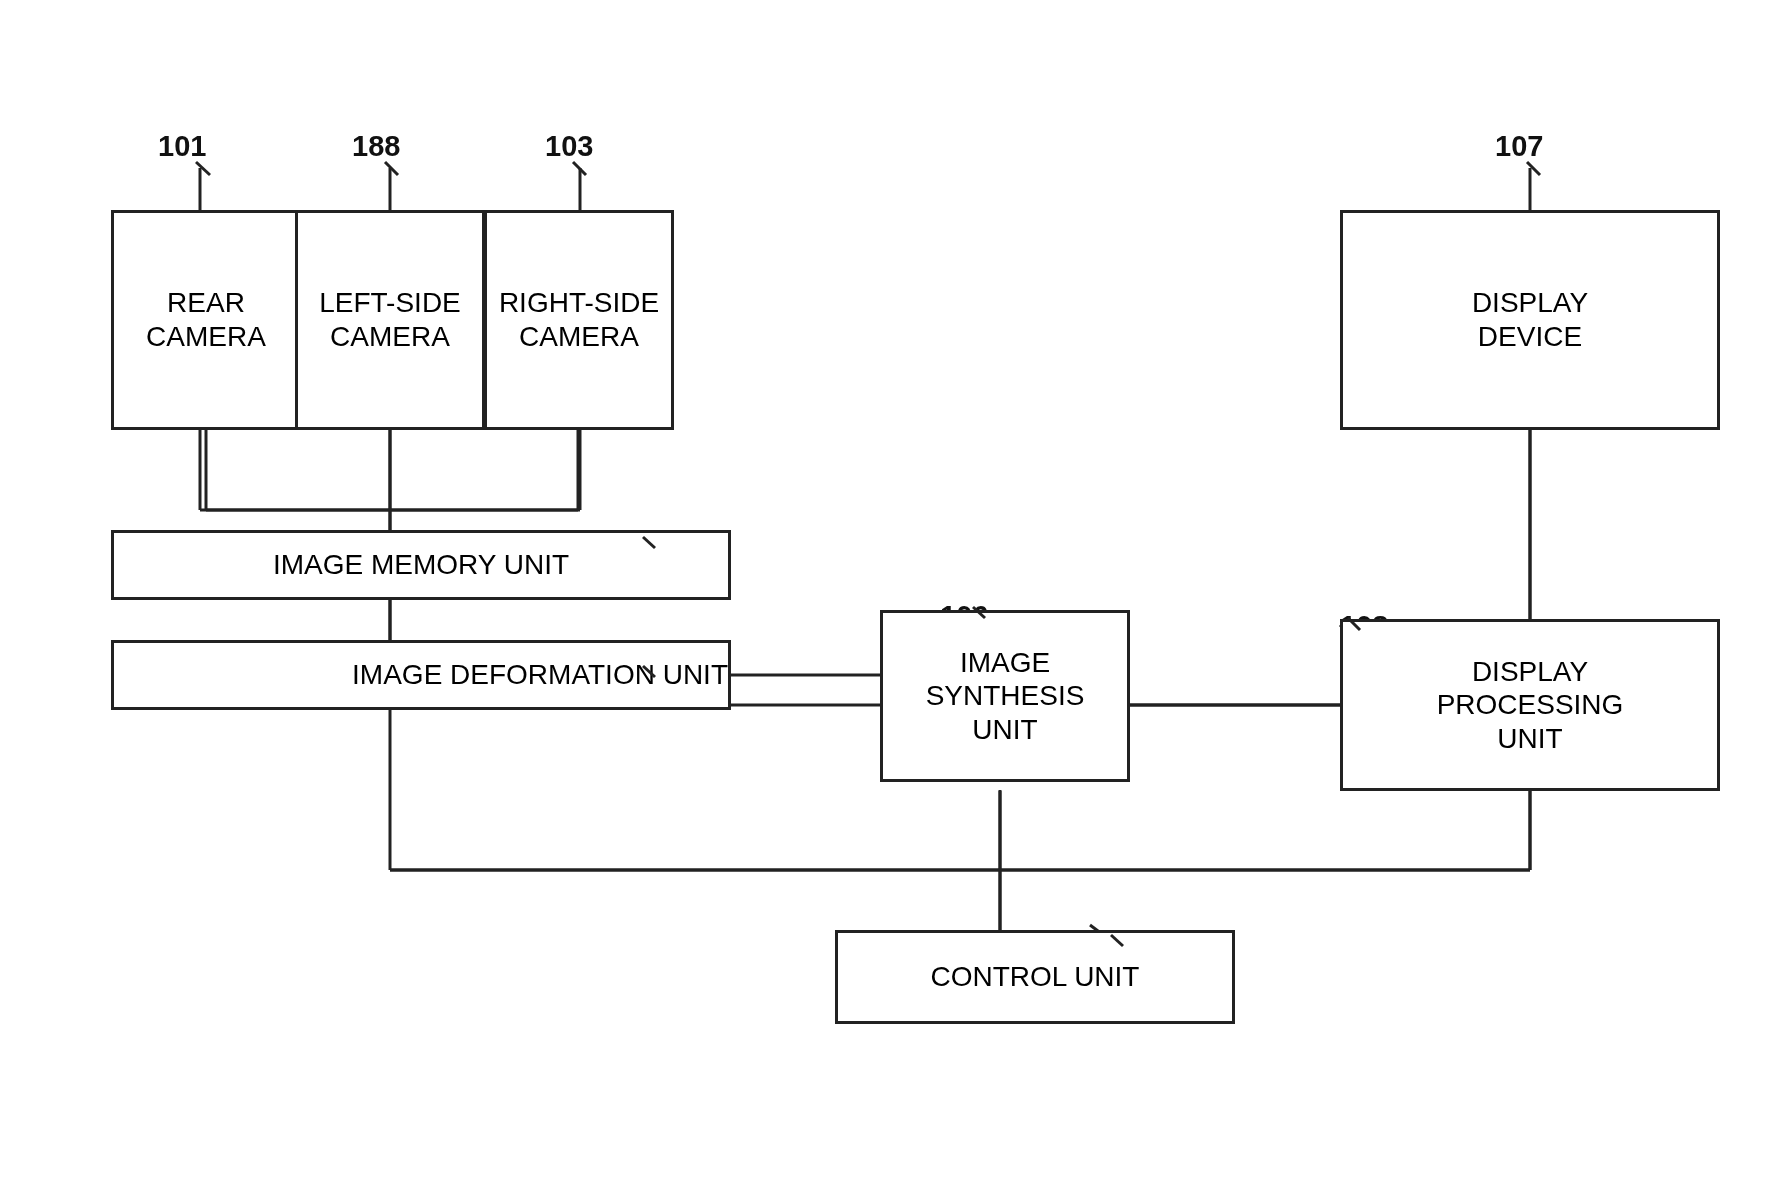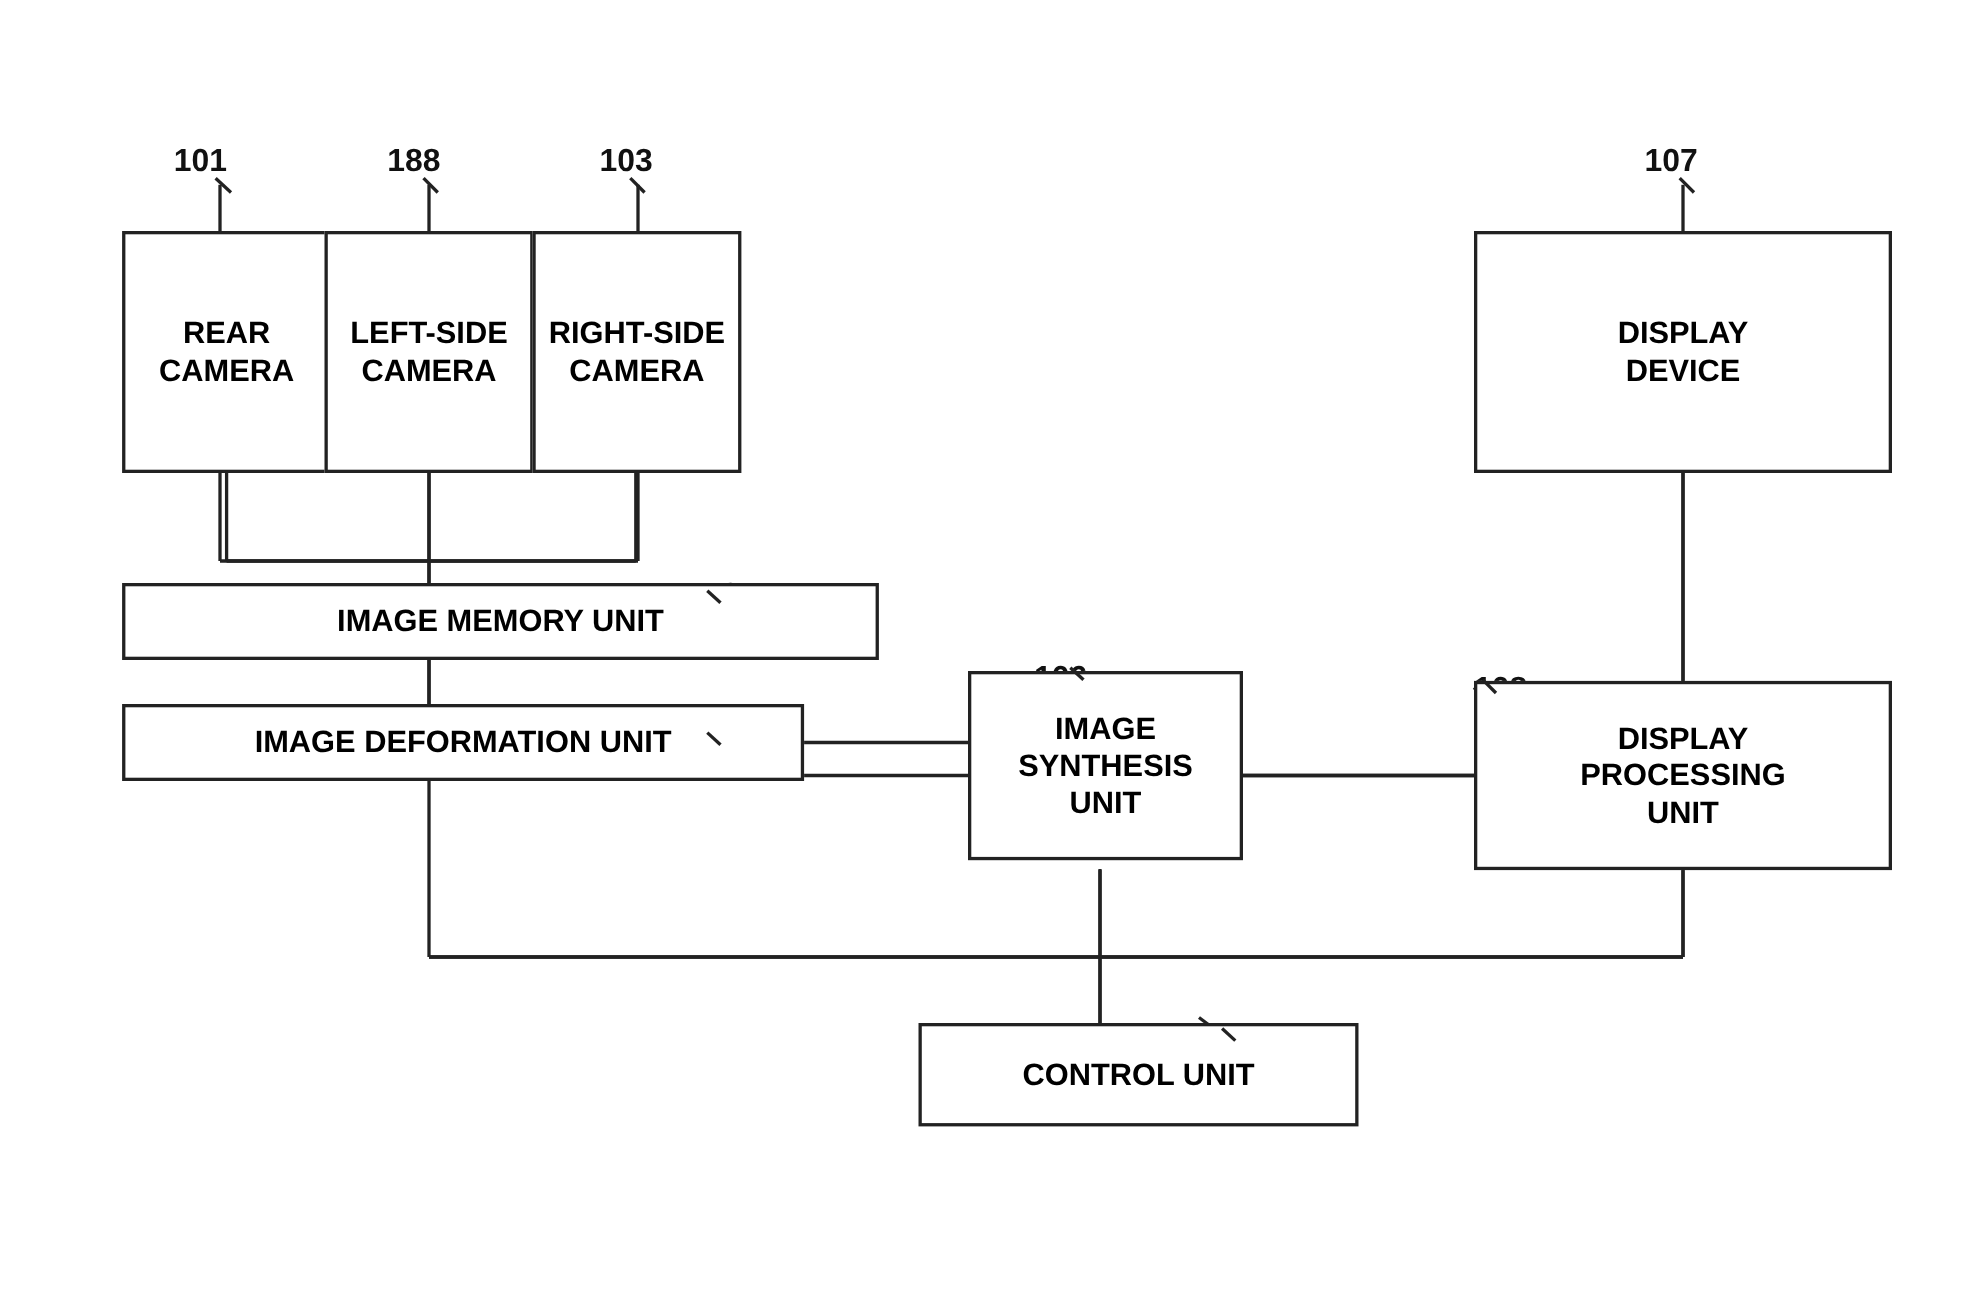--- a/index.html
+++ b/index.html
@@ -19,21 +19,21 @@
     }
     .box {
       position: absolute;
       border: 3px solid #222;
       background: #fff;
       display: flex;
       align-items: center;
       justify-content: center;
       text-align: center;
       font-size: 28px;
-      font-weight: bold;
+      font-weight: normal;
       line-height: 1.2;
     }
     .label {
       position: absolute;
       font-size: 29px;
       font-weight: bold;
       color: #111;
     }
     svg.lines {
       position: absolute;
@@ -112,26 +112,26 @@
   <div class="box" style="left:295px; top:210px; width:190px; height:220px;">
     <span>LEFT-SIDE<br>CAMERA</span>
   </div>
 
   <div class="label" style="left:545px; top:130px;">103</div>
   <div class="box" style="left:484px; top:210px; width:190px; height:220px;">
     <span>RIGHT-SIDE<br>CAMERA</span>
   </div>
 
   <div class="label" style="left:640px; top:525px;">104</div>
-  <div class="box" style="left:111px; top:530px; width:688px; height:70px;">
+  <div class="box" style="left:111px; top:530px; width:620px; height:70px;">
     <span>IMAGE MEMORY UNIT</span>
   </div>
 
   <div class="label" style="left:640px; top:658px;">105</div>
-  <div class="box" style="left:111px; top:640px; width:620px; height:70px;">
+  <div class="box" style="left:111px; top:640px; width:620px; height:70px;justify-content:flex-end;">
     <span>IMAGE DEFORMATION UNIT</span>
   </div>
 
   <div class="label" style="left:940px; top:600px;">106</div>
   <div class="box" style="left:880px; top:610px; width:250px; height:172px;">
     <span>IMAGE<br>SYNTHESIS<br>UNIT</span>
   </div>
 
   <div class="label" style="left:1495px; top:130px;">107</div>
   <div class="box" style="left:1340px; top:210px; width:380px; height:220px;">

